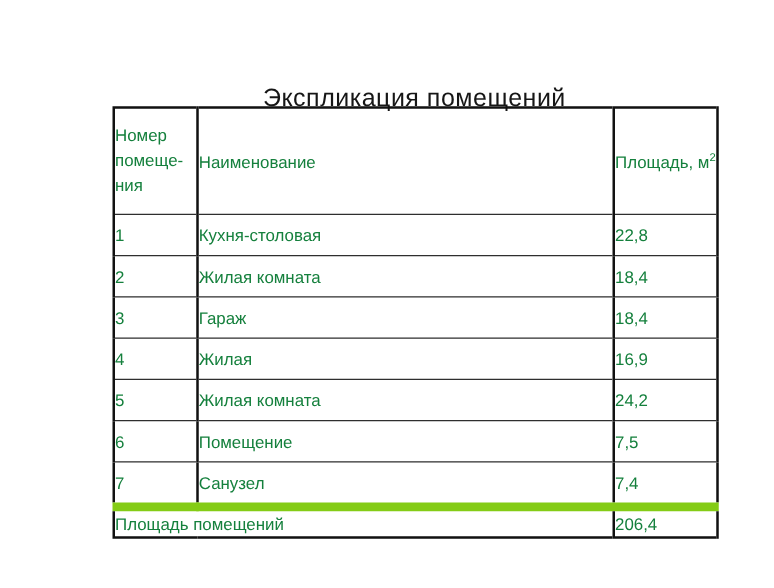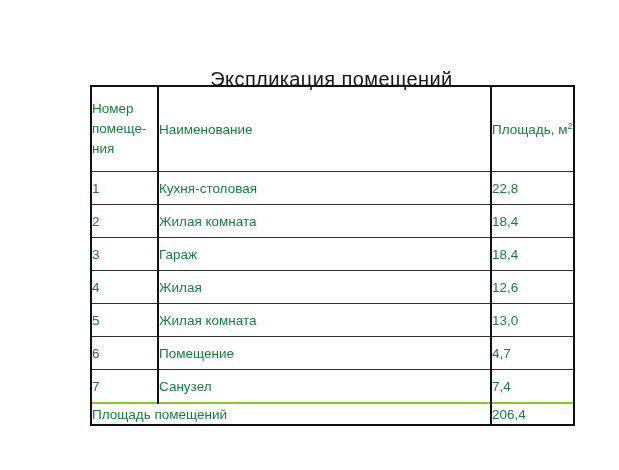--- a/index.html
+++ b/index.html
@@ -48,21 +48,21 @@
     border-bottom: 1.5px solid #2e2e2e;
     border-left: 2px solid #111111;
     border-right: 2px solid #111111;
     padding: 0;
     font-weight: normal;
     vertical-align: middle;
     overflow: hidden;
   }
   table.spec thead th { height: 84px; }
   table.spec tbody td { height: 32px; }
-  table.spec tfoot td { height: 20px; border-top: 2px solid #84cc16; }
+  table.spec tfoot td { height: 20px; border-top: 7px solid #84cc16; }
 
   .cell-center { text-align: left; }
   .cell-left   { text-align: left; padding-left: 6px; }
   .hdr-number  {
     text-align: left;
     padding-left: 6px;
     white-space: pre-line;
     line-height: 1.5;
     font-size: 13.5px;
   }
@@ -109,31 +109,31 @@
         <td class="cell-center">18,4</td>
       </tr>
       <tr>
         <td class="cell-center">3</td>
         <td class="cell-left">Гараж</td>
         <td class="cell-center">18,4</td>
       </tr>
       <tr>
         <td class="cell-center">4</td>
         <td class="cell-left">Жилая</td>
-        <td class="cell-center">12,6</td>
+        <td class="cell-center">16,9</td>
       </tr>
       <tr>
         <td class="cell-center">5</td>
         <td class="cell-left">Жилая комната</td>
-        <td class="cell-center">13,0</td>
+        <td class="cell-center">24,2</td>
       </tr>
       <tr>
         <td class="cell-center">6</td>
         <td class="cell-left">Помещение</td>
-        <td class="cell-center">4,7</td>
+        <td class="cell-center">7,5</td>
       </tr>
       <tr>
         <td class="cell-center">7</td>
         <td class="cell-left">Санузел</td>
         <td class="cell-center">7,4</td>
       </tr>
     </tbody>
 
     <tfoot>
       <tr>

